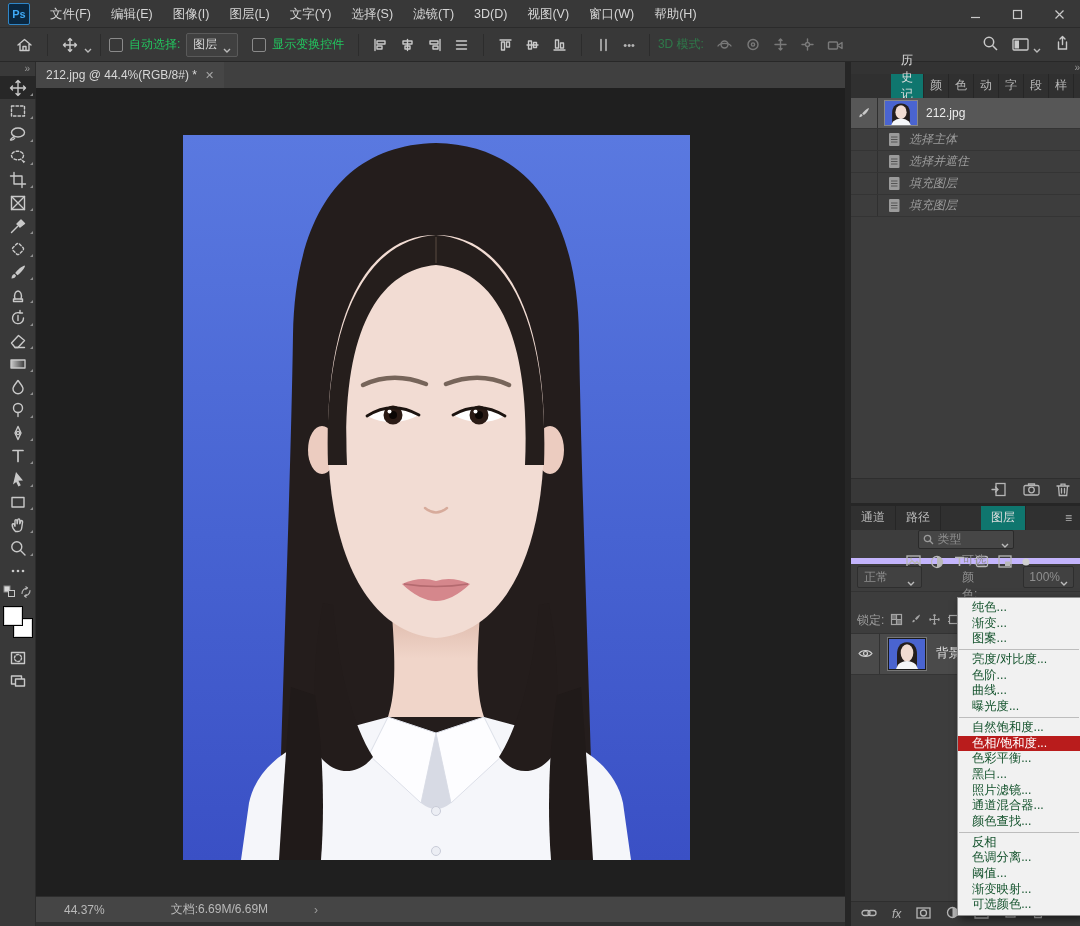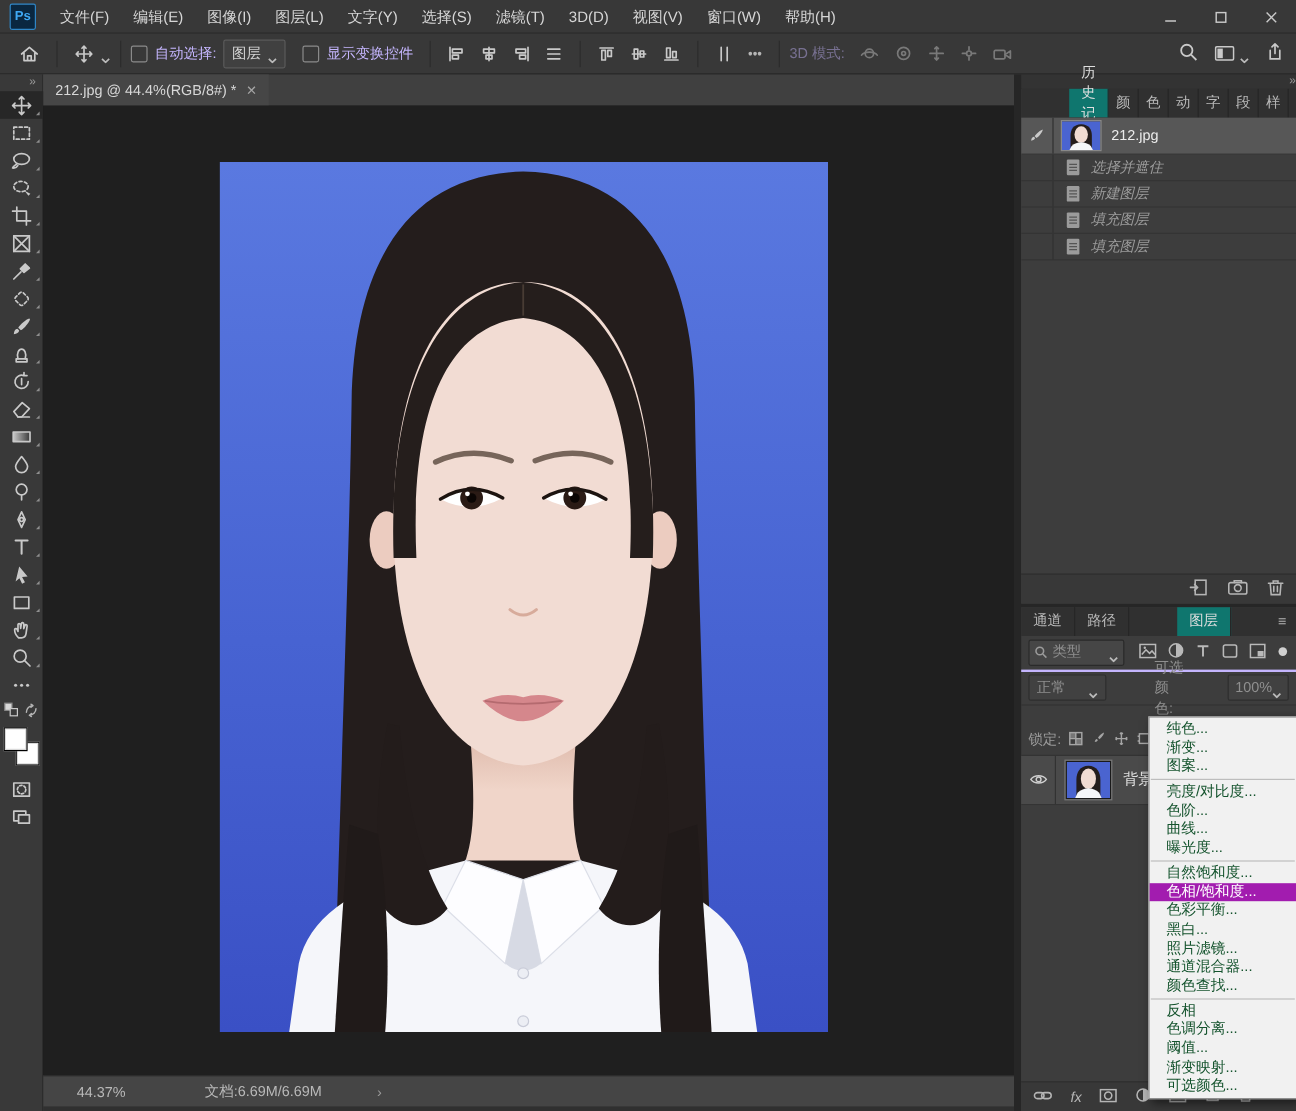--- a/index.html
+++ b/index.html
@@ -20,21 +20,21 @@
   .winbtn svg{stroke:#c9c9c9;fill:none;stroke-width:1.2;}
 
   
   .optionsbar{height:34px;background:#383838;border-bottom:1px solid #282828;display:flex;
               align-items:center;box-sizing:border-box;padding-left:10px;}
   .ob-sep{width:1px;height:22px;background:#2c2c2c;margin:0 8px;}
   .ob-icon{display:flex;align-items:center;justify-content:center;padding:0 6px;height:34px;}
   .ob-icon svg{stroke:#c9c9c9;fill:none;stroke-width:1.4;stroke-linecap:round;stroke-linejoin:round;}
   .checkbox{width:12px;height:12px;border:1px solid #8a8a8a;border-radius:2px;margin-right:6px;
             background:transparent;display:inline-block;}
-  .ob-label{color:#c4b5fd;font-size:12px;margin-right:6px;display:flex;align-items:center;}
+  .ob-label{color:#22c55e;font-size:12px;margin-right:6px;display:flex;align-items:center;}
   .dropdown{height:22px;background:#404040;border:1px solid #5a5a5a;border-radius:2px;display:flex;
             align-items:center;padding:0 6px;gap:6px;font-size:12px;color:#d6d6d6;}
   .chev{width:8px;height:5px;display:inline-block;}
   .chev svg{stroke:#bbb;fill:none;stroke-width:1.4;}
   .dim{opacity:.45;}
   .ob-right{margin-left:auto;display:flex;align-items:center;padding-right:10px;gap:14px;}
 
   
   .workspace{display:flex;height:864px;}
 
@@ -92,21 +92,21 @@
   .hthumb svg{display:block;width:100%;height:100%;}
   .hname{color:#ececec;font-size:12px;}
   .hdoc{margin:0 8px 0 10px;display:flex;}
   .hstate{color:#9c9c9c;font-style:italic;font-size:12px;}
   .hist-foot{height:24px;background:#383838;border-top:1px solid #2e2e2e;display:flex;
              align-items:center;justify-content:flex-end;gap:16px;padding-right:10px;}
   .hist-foot svg,.lay-foot svg{stroke:#b5b5b5;fill:none;stroke-width:1.3;stroke-linecap:round;}
 
   .layers{height:425px;margin-top:3px;display:flex;flex-direction:column;}
   .lrow{display:flex;align-items:center;padding:0 6px;gap:6px;}
-  .filter-row{height:28px;border-bottom:2px solid #c4b5fd;}
+  .filter-row{height:28px;border-bottom:6px solid #c4b5fd;flex-direction:column;}
   .searchbox{width:86px;height:20px;background:#464646;border:1px solid #2a2a2a;border-radius:2px;
              display:flex;align-items:center;gap:4px;padding:0 4px;color:#8f8f8f;}
   .ficons{display:flex;align-items:center;gap:9px;margin-left:6px;}
   .ficons svg{stroke:#b9b9b9;fill:none;stroke-width:1.3;}
   .blend-row{height:27px;border-bottom:1px solid #333;gap:36px;}
   .blendbox{width:104px;height:20px;background:#414141;border:1px solid #2e2e2e;border-radius:2px;
             display:flex;align-items:center;justify-content:space-between;padding:0 6px;color:#8f8f8f;}
   .opac-label{color:#8f8f8f;margin-left:4px;}
   .opacbox{width:46px;height:20px;background:#414141;border:1px solid #2e2e2e;border-radius:2px;
            display:flex;align-items:center;justify-content:space-between;padding:0 5px;color:#8f8f8f;}
@@ -123,21 +123,21 @@
   .lname{color:#e0e0e0;font-size:12.5px;}
   .lay-foot{height:24px;background:#383838;border-top:1px solid #2e2e2e;display:flex;
             align-items:center;gap:15px;padding:0 10px;color:#b5b5b5;}
 
   
   .popup{position:absolute;left:957px;top:597px;width:122px;background:#f1f1f1;
          border:1px solid #8f8f8f;box-shadow:3px 3px 8px rgba(0,0,0,.55);z-index:99;
          padding:2px 0;}
   .pmi{height:15.7px;line-height:15.7px;padding-left:14px;font-size:12.3px;color:#14532d;
        white-space:nowrap;}
-  .pmi.hl{background:#a21caf;color:#fff;}
+  .pmi.hl{background:#b91c1c;color:#fff;}
   .psep{border-top:1px solid #bdbdbd;margin:2px 1px;}
 
   .glyph{font-size:11px;color:#b5b5b5;}
 </style>
 </head>
 <body>
 
 <svg width="0" height="0" style="position:absolute">
   <defs>
     <symbol id="miniface" viewBox="0 0 36 28" preserveAspectRatio="none">
@@ -580,31 +580,31 @@
             <span class="hname">212.jpg</span>
           </div>
           <div class="hrow">
             <span class="hsrc"></span>
             <span class="hdoc">
                 <svg width="13" height="15">
                   <rect x="1" y="1" width="10.5" height="13" rx="1" fill="#9b9b9b"></rect>
                   <path d="M3 5h6.5M3 7.5h6.5M3 10h6.5" stroke="#555" stroke-width="1" fill="none"></path>
                 </svg>
               </span>
-            <span class="hstate">选择并遮住</span>
+            <span class="hstate">选择主体</span>
           </div>
           <div class="hrow">
             <span class="hsrc"></span>
             <span class="hdoc">
                 <svg width="13" height="15">
                   <rect x="1" y="1" width="10.5" height="13" rx="1" fill="#9b9b9b"></rect>
                   <path d="M3 5h6.5M3 7.5h6.5M3 10h6.5" stroke="#555" stroke-width="1" fill="none"></path>
                 </svg>
               </span>
-            <span class="hstate">新建图层</span>
+            <span class="hstate">选择并遮住</span>
           </div>
           <div class="hrow">
             <span class="hsrc"></span>
             <span class="hdoc">
                 <svg width="13" height="15">
                   <rect x="1" y="1" width="10.5" height="13" rx="1" fill="#9b9b9b"></rect>
                   <path d="M3 5h6.5M3 7.5h6.5M3 10h6.5" stroke="#555" stroke-width="1" fill="none"></path>
                 </svg>
               </span>
             <span class="hstate">填充图层</span>

